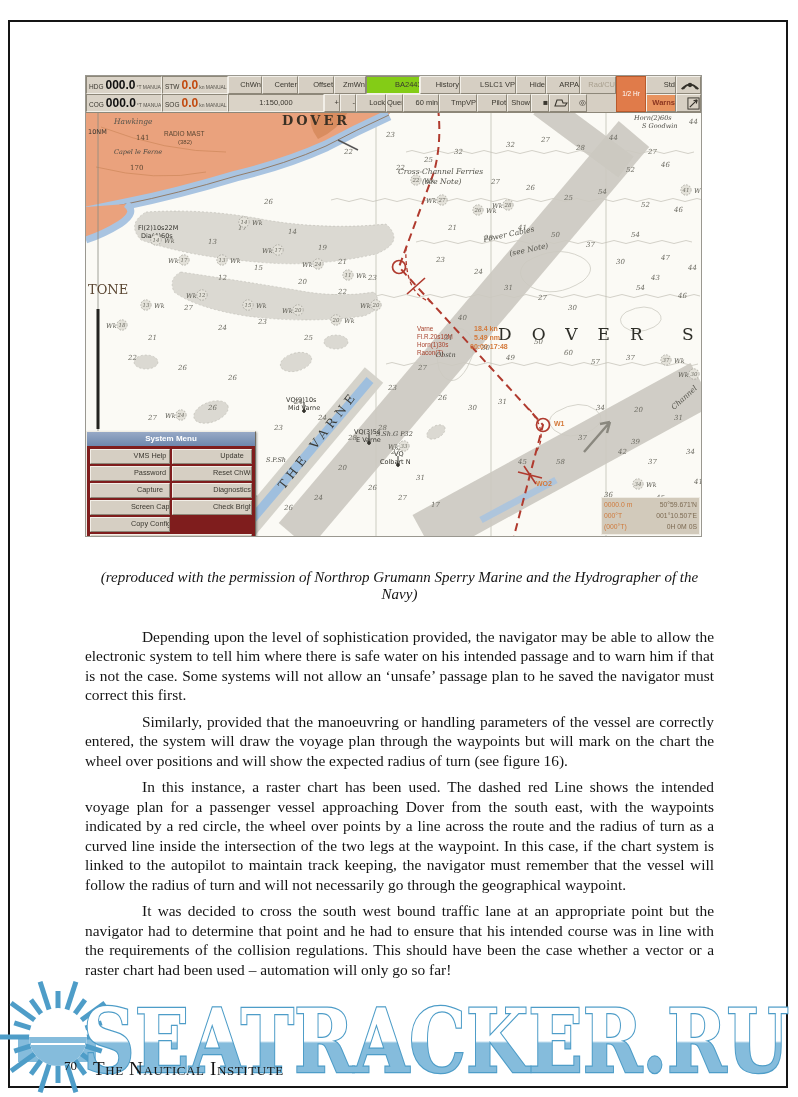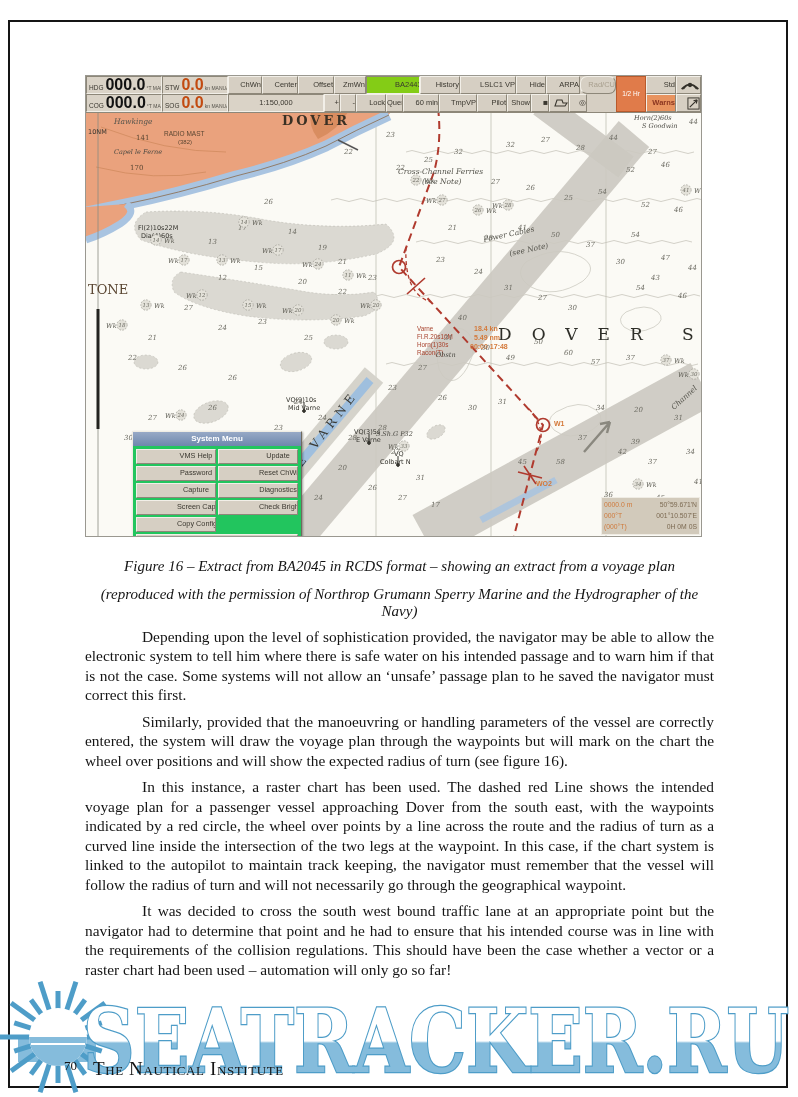--- a/index.html
+++ b/index.html
@@ -13,46 +13,46 @@
        border:1px solid #9a9890;box-sizing:content-box;overflow:hidden;z-index:1;}
   .toolbar{position:absolute;left:0;top:0;width:615px;height:36px;background:#d6cfc3;
        border-bottom:1px solid #8d8779;display:flex;font-family:"Liberation Sans",sans-serif;z-index:3;}
   .tb-main{width:530px;display:flex;flex-direction:column;}
   .tb-row{display:flex;height:18px;}
   .tb-btn,.tb-cell{box-sizing:border-box;height:18px;font-size:7.5px;line-height:16px;text-align:right;
        color:#3a372f;background:#d6cfc3;border:1px solid;border-color:#f2efe8 #8d8779 #8d8779 #f2efe8;
        overflow:hidden;white-space:nowrap;}
   .tb-cell{border-color:#8d8779 #f2efe8 #f2efe8 #8d8779;background:#dad3c7;text-align:left;padding-left:2px;}
   .nv-lab{font-size:6.5px;margin-right:2px;}
-  .nv-val{font-weight:bold;font-size:16px;color:#111;}
+  .nv-val{font-weight:bold;font-size:12px;color:#111;}
   .nv-val.spd{color:#c24a10;}
   .nv-sm{font-size:5px;margin-left:1px;color:#55524a;}
   .pressed{background:#84cc16;border-color:#8d8779 #f2efe8 #f2efe8 #8d8779;padding-left:28px;}
-  .disabled{color:#a89f8e;border-radius:7px;}
+  .disabled{color:#a89f8e;}
   .alarmbox{width:30px;height:36px;background:#e07b4a;border:1px solid #b85a2c;box-sizing:border-box;
        color:#fff;font-size:6.5px;text-align:center;line-height:34px;}
   .tb-col{display:flex;flex-direction:column;}
   .warnbtn{background:#e8935f;color:#8a3520;font-weight:bold;}
   .minitxt{font-family:"DejaVu Sans",sans-serif;font-size:8px;line-height:15px;}
 
   svg text{user-select:none;}
   .snd{font:italic 7px "DejaVu Serif",serif;fill:#6e6d64;}
   .wreck circle{fill:#e3e1d9;stroke:#918f86;stroke-width:.6;stroke-dasharray:1.6 1.4;}
   .wnum{font:italic 5.5px "DejaVu Serif",serif;fill:#6e6d64;}
   .wlab{font:italic 6.5px "DejaVu Serif",serif;fill:#5a5950;}
   .clab{font:italic 7.5px "DejaVu Serif",serif;fill:#55544c;}
   .clab2{font:italic 6.5px "DejaVu Serif",serif;fill:#4a4942;}
   .town{font:7px "DejaVu Serif",serif;fill:#5a4632;}
   .lt{font:6.5px "DejaVu Sans",sans-serif;fill:#33322c;}
   .red-lt{font:6.3px "Liberation Sans",sans-serif;fill:#a8432e;}
   .org{font:7px "Liberation Sans",sans-serif;fill:#d4793a;font-weight:bold;}
 
-  .sysmenu{position:absolute;left:0;top:355px;width:168px;background:#22c55e;z-index:4;
+  .sysmenu{position:absolute;left:0;top:355px;width:168px;background:#7f1d1d;z-index:4;
        border:1px solid;border-color:#efece4 #6f6a5e #6f6a5e #efece4;box-shadow:1px 1px 2px rgba(0,0,0,.35);
-       font-family:"Liberation Sans",sans-serif;margin-left:46px;}
+       font-family:"Liberation Sans",sans-serif;}
   .sysmenu .title{height:14px;background:linear-gradient(#97a9c6,#6e87ad);color:#fff;
        font-size:8px;font-weight:bold;text-align:center;line-height:14px;}
   .sm-grid{display:grid;grid-template-columns:1fr 1fr;gap:2px;padding:3px 3px 2px 3px;}
   .sm-btn{height:13px;font-size:7.3px;line-height:12px;text-align:center;background:#d6cfc3;color:#3a372f;
        border:1px solid;border-color:#f2efe8 #8d8779 #8d8779 #f2efe8;overflow:hidden;white-space:nowrap;padding-left:40px;}
   .sm-close{margin:0 3px 3px 3px;}
 
   .statusbox{position:absolute;left:515px;top:421px;width:99px;height:38px;background:#d2cabb;z-index:4;
        border:1px solid #efece4;box-sizing:border-box;font-family:"Liberation Sans",sans-serif;padding:1px 2px;}
   .st-row{display:flex;justify-content:space-between;font-size:6.8px;line-height:11px;}
@@ -526,21 +526,20 @@
         <span class="st-r">001°10.507'E</span>
       </div>
       <div class="st-row">
         <span class="st-l">(000°T)</span>
         <span class="st-r">0H 0M 0S</span>
       </div>
     </div>
   </div>
 
   <div class="caption">
-    <div class="c1">Figure 16 – Extract from BA2045 in RCDS format – showing an extract from a voyage plan</div>
     <div class="c2">(reproduced with the permission of Northrop Grumann Sperry Marine and the Hydrographer of the Navy)</div>
   </div>
 
   <div class="bodytext">
     <p>Depending upon the level of sophistication provided, the navigator may be able to allow the electronic system to tell him where there is safe water on his intended passage and to warn him if that is not the case. Some systems will not allow an ‘unsafe’ passage plan to he saved the navigator must correct this first.</p>
     <p>Similarly, provided that the manoeuvring or handling parameters of the vessel are correctly entered, the system will draw the voyage plan through the waypoints but will mark on the chart the wheel over positions and will show the expected radius of turn (see figure 16).</p>
     <p>In this instance, a raster chart has been used. The dashed red Line shows the intended voyage plan for a passenger vessel approaching Dover from the south east, with the waypoints indicated by a red circle, the wheel over points by a line across the route and the radius of turn as a curved line inside the intersection of the two legs at the waypoint. In this case, if the chart system is linked to the autopilot to maintain track keeping, the navigator must remember that the vessel will follow the radius of turn and will not necessarily go through the geographical waypoint.</p>
     <p>It was decided to cross the south west bound traffic lane at an appropriate point but the navigator had to determine that point and he had to ensure that his intended course was in line with the requirements of the collision regulations. This should have been the case whether a vector or a raster chart had been used – automation will only go so far!</p>
   </div>
 

